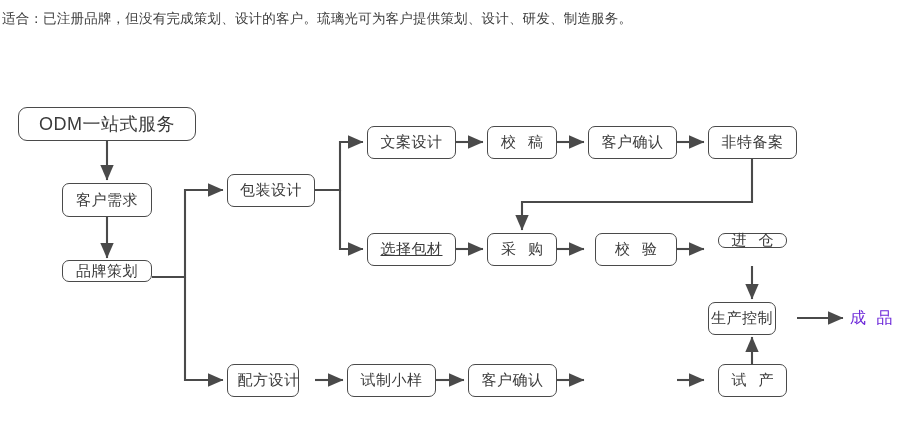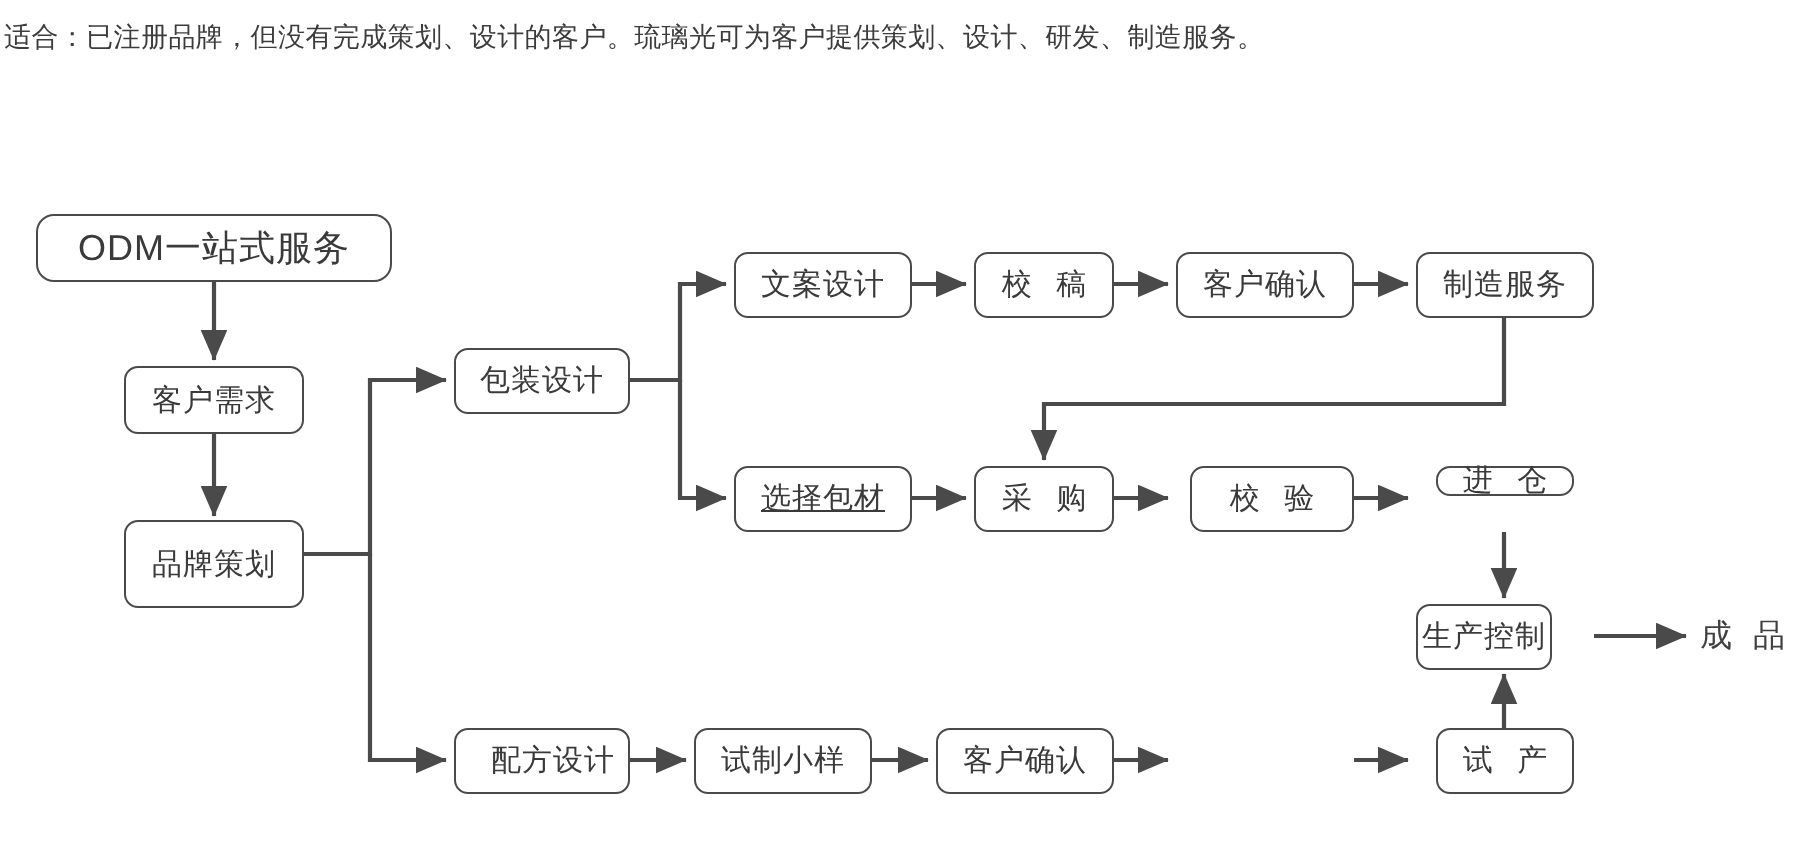--- a/index.html
+++ b/index.html
@@ -68,21 +68,21 @@
     font-size: 18px;
     letter-spacing: 0.5px;
   }
   .node.wide-space {
     letter-spacing: 4px;
     text-indent: 4px;
   }
   .plain-label {
     position: absolute;
     font-size: 16px;
-    color: #404040;
+    color: #6d28d9;
     letter-spacing: 3px;
     white-space: nowrap;
     display: flex;
     align-items: center;
   }
 </style>
 </head>
 <body>
 
 <div id="intro">
@@ -138,45 +138,45 @@
       <path d="M557,380 L584,380"></path>
 
       <path d="M677,380 L704,380"></path>
     </g>
   </svg>
 
   <div class="node start" style="left:18px; top:107px; width:178px; height:34px;">ODM一站式服务</div>
 
   <div class="node" style="left:62px; top:183px; width:90px; height:34px;">客户需求</div>
 
-  <div class="node" style="left:62px; top:260px; width:90px; height:44px;">品牌策划</div>
+  <div class="node" style="left:62px; top:260px; width:90px; height:22px;">品牌策划</div>
 
   <div class="node" style="left:227px; top:174px; width:88px; height:33px;">包装设计</div>
 
   <div class="node wide-space" style="left:487px; top:126px; width:70px; height:33px;">校 稿</div>
 
   <div class="node" style="left:367px; top:126px; width:89px; height:33px;">文案设计</div>
 
   <div class="node" style="left:588px; top:126px; width:89px; height:33px;">客户确认</div>
 
-  <div class="node" style="left:708px; top:126px; width:89px; height:33px;">制造服务</div>
+  <div class="node" style="left:708px; top:126px; width:89px; height:33px;">非特备案</div>
 
   <div class="node" style="left:367px; top:233px; width:89px; height:33px;text-decoration:underline;">选择包材</div>
 
   <div class="node wide-space" style="left:487px; top:233px; width:70px; height:33px;">采 购</div>
 
   <div class="node wide-space" style="left:595px; top:233px; width:82px; height:33px;">校 验</div>
 
   <div class="node wide-space" style="left:718px; top:233px; width:69px; height:15px;">进 仓</div>
 
   <div class="node" style="left:708px; top:302px; width:68px; height:33px;">生产控制</div>
 
   <div class="plain-label" style="left:850px; top:306px; height:24px;">成 品</div>
 
-  <div class="node" style="left:227px; top:364px; width:88px; height:33px;padding-left:11px;">配方设计</div>
+  <div class="node" style="left:227px; top:364px; width:72px; height:33px;padding-left:11px;">配方设计</div>
 
   <div class="node" style="left:347px; top:364px; width:89px; height:33px;">试制小样</div>
 
   <div class="node" style="left:468px; top:364px; width:89px; height:33px;">客户确认</div>
 
 
   <div class="node wide-space" style="left:718px; top:364px; width:69px; height:33px;">试 产</div>
 
 </div>
 

